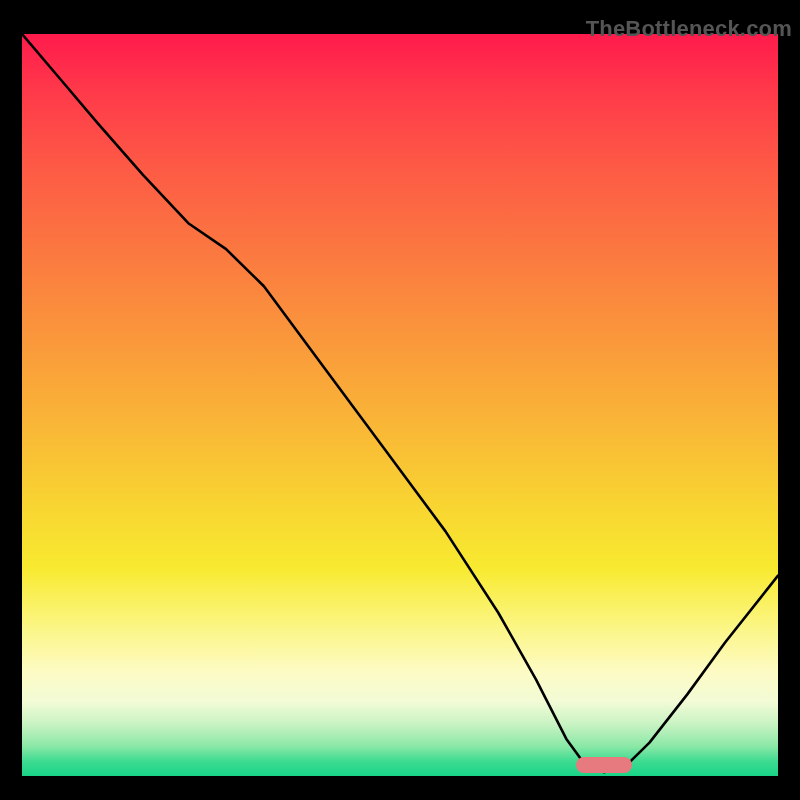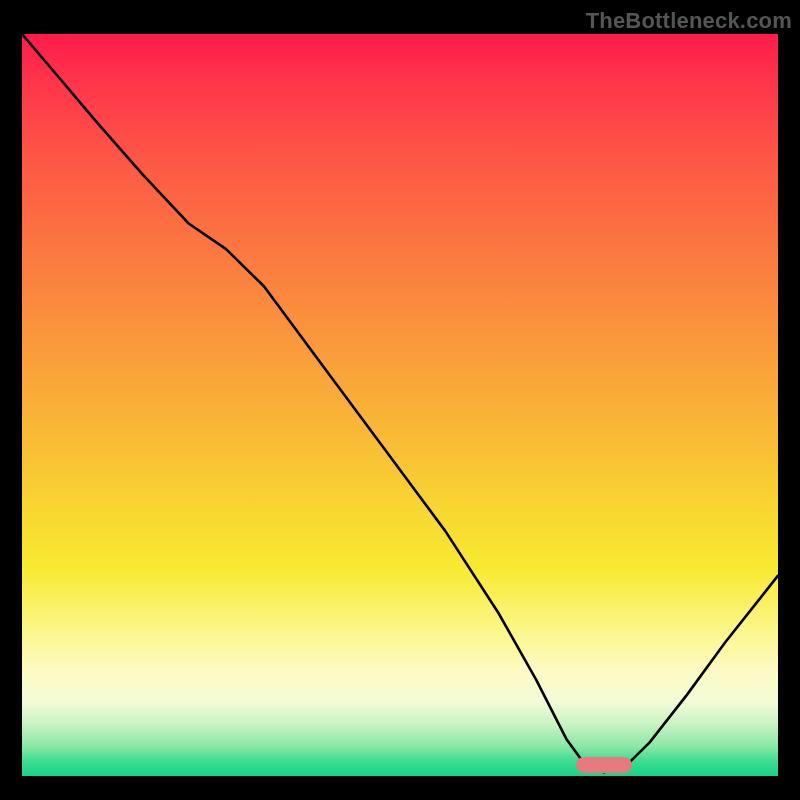--- a/index.html
+++ b/index.html
@@ -10,21 +10,21 @@
     background: #000;
     font-family: Arial, Helvetica, sans-serif;
   }
   .container {
     position: relative;
     width: 800px;
     height: 800px;
   }
   .watermark {
     position: absolute;
-    top: 8px;
+    top: 16px;
     right: 8px;
     color: #555;
     font-size: 22px;
     font-weight: 600;
     letter-spacing: 0.2px;
     z-index: 20;
   }
   .plot-area {
     position: absolute;
     left: 22px;

